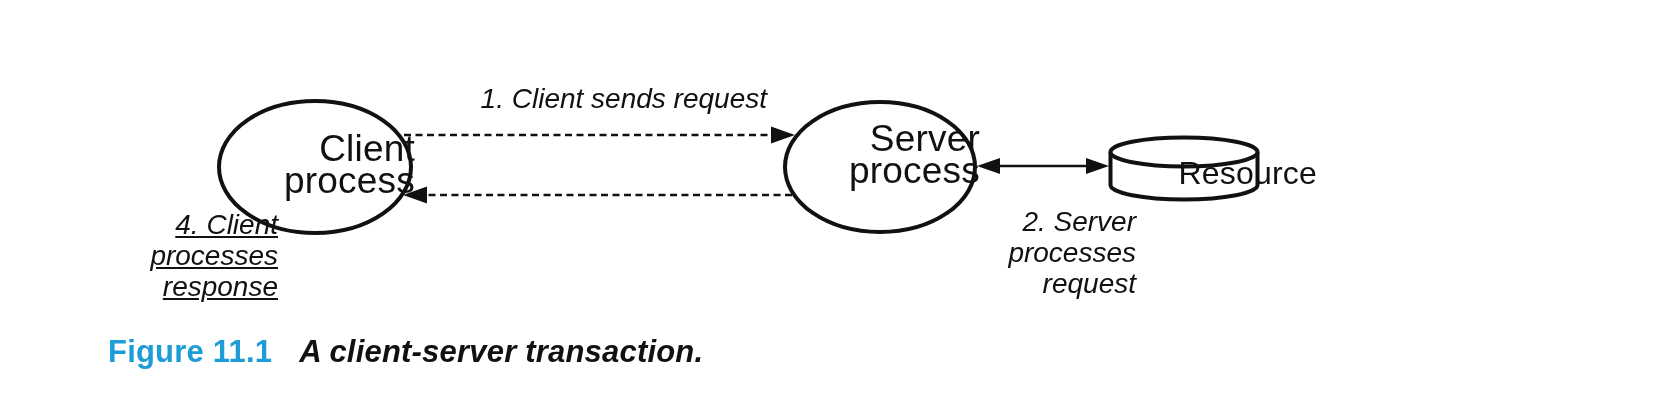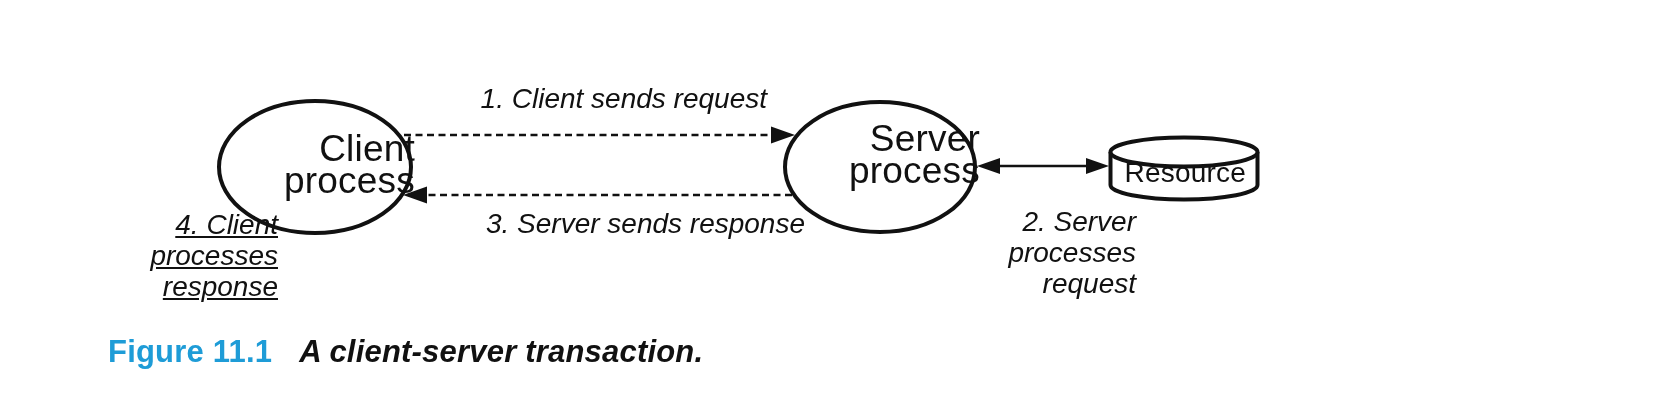--- a/index.html
+++ b/index.html
@@ -17,21 +17,21 @@
     position: absolute;
     white-space: pre-line;
     text-align: right;
     color: #111111;
     font-family: "Liberation Sans", sans-serif;
   }
   .node-lbl { font-size: 37px; line-height: 32px; letter-spacing: 0.2px; }
   .step-lbl { font-style: italic; font-size: 28px; line-height: 31px; }
   #client-label   { left: 215px; top: 133px; width: 200px; }
   #server-label   { left: 780px; top: 123px; width: 200px; }
-  #resource-label { left: 1100px; top: 159px; width: 146px; font-size: 28px; line-height: 28px; }
+  #resource-label { left: 1171px; top: 159px; width: 146px; font-size: 32px; line-height: 28px; }
   #step1-label { left: 427px; top: 84px;  width: 340px; line-height: 30px; }
   #step3-label { left: 427px; top: 209px; width: 378px; line-height: 30px; }
   #step4-label { left: 78px;  top: 209px; width: 200px; text-decoration: underline; }
   #step2-label { left: 936px; top: 206px; width: 200px; }
   .caption {
     position: absolute;
     left: 108px; top: 334px;
     display: flex;
     gap: 27px;
     font-size: 31px;
@@ -73,21 +73,20 @@
 process</div>
 
   <div class="lbl node-lbl" id="resource-label">Resource</div>
 
   <div class="lbl step-lbl" id="step1-label">1. Client sends request</div>
 
   <div class="lbl step-lbl" id="step2-label">2. Server
 processes
 request</div>
 
-  <div class="lbl step-lbl" id="step3-label">3. Server sends response</div>
 
   <div class="lbl step-lbl" id="step4-label">4. Client
 processes
 response</div>
 
   <div class="caption">
     <span class="cap-label" style="color: rgb(30, 156, 215);">Figure 11.1</span>
     <span class="cap-text">A client-server transaction.</span>
   </div>
 

